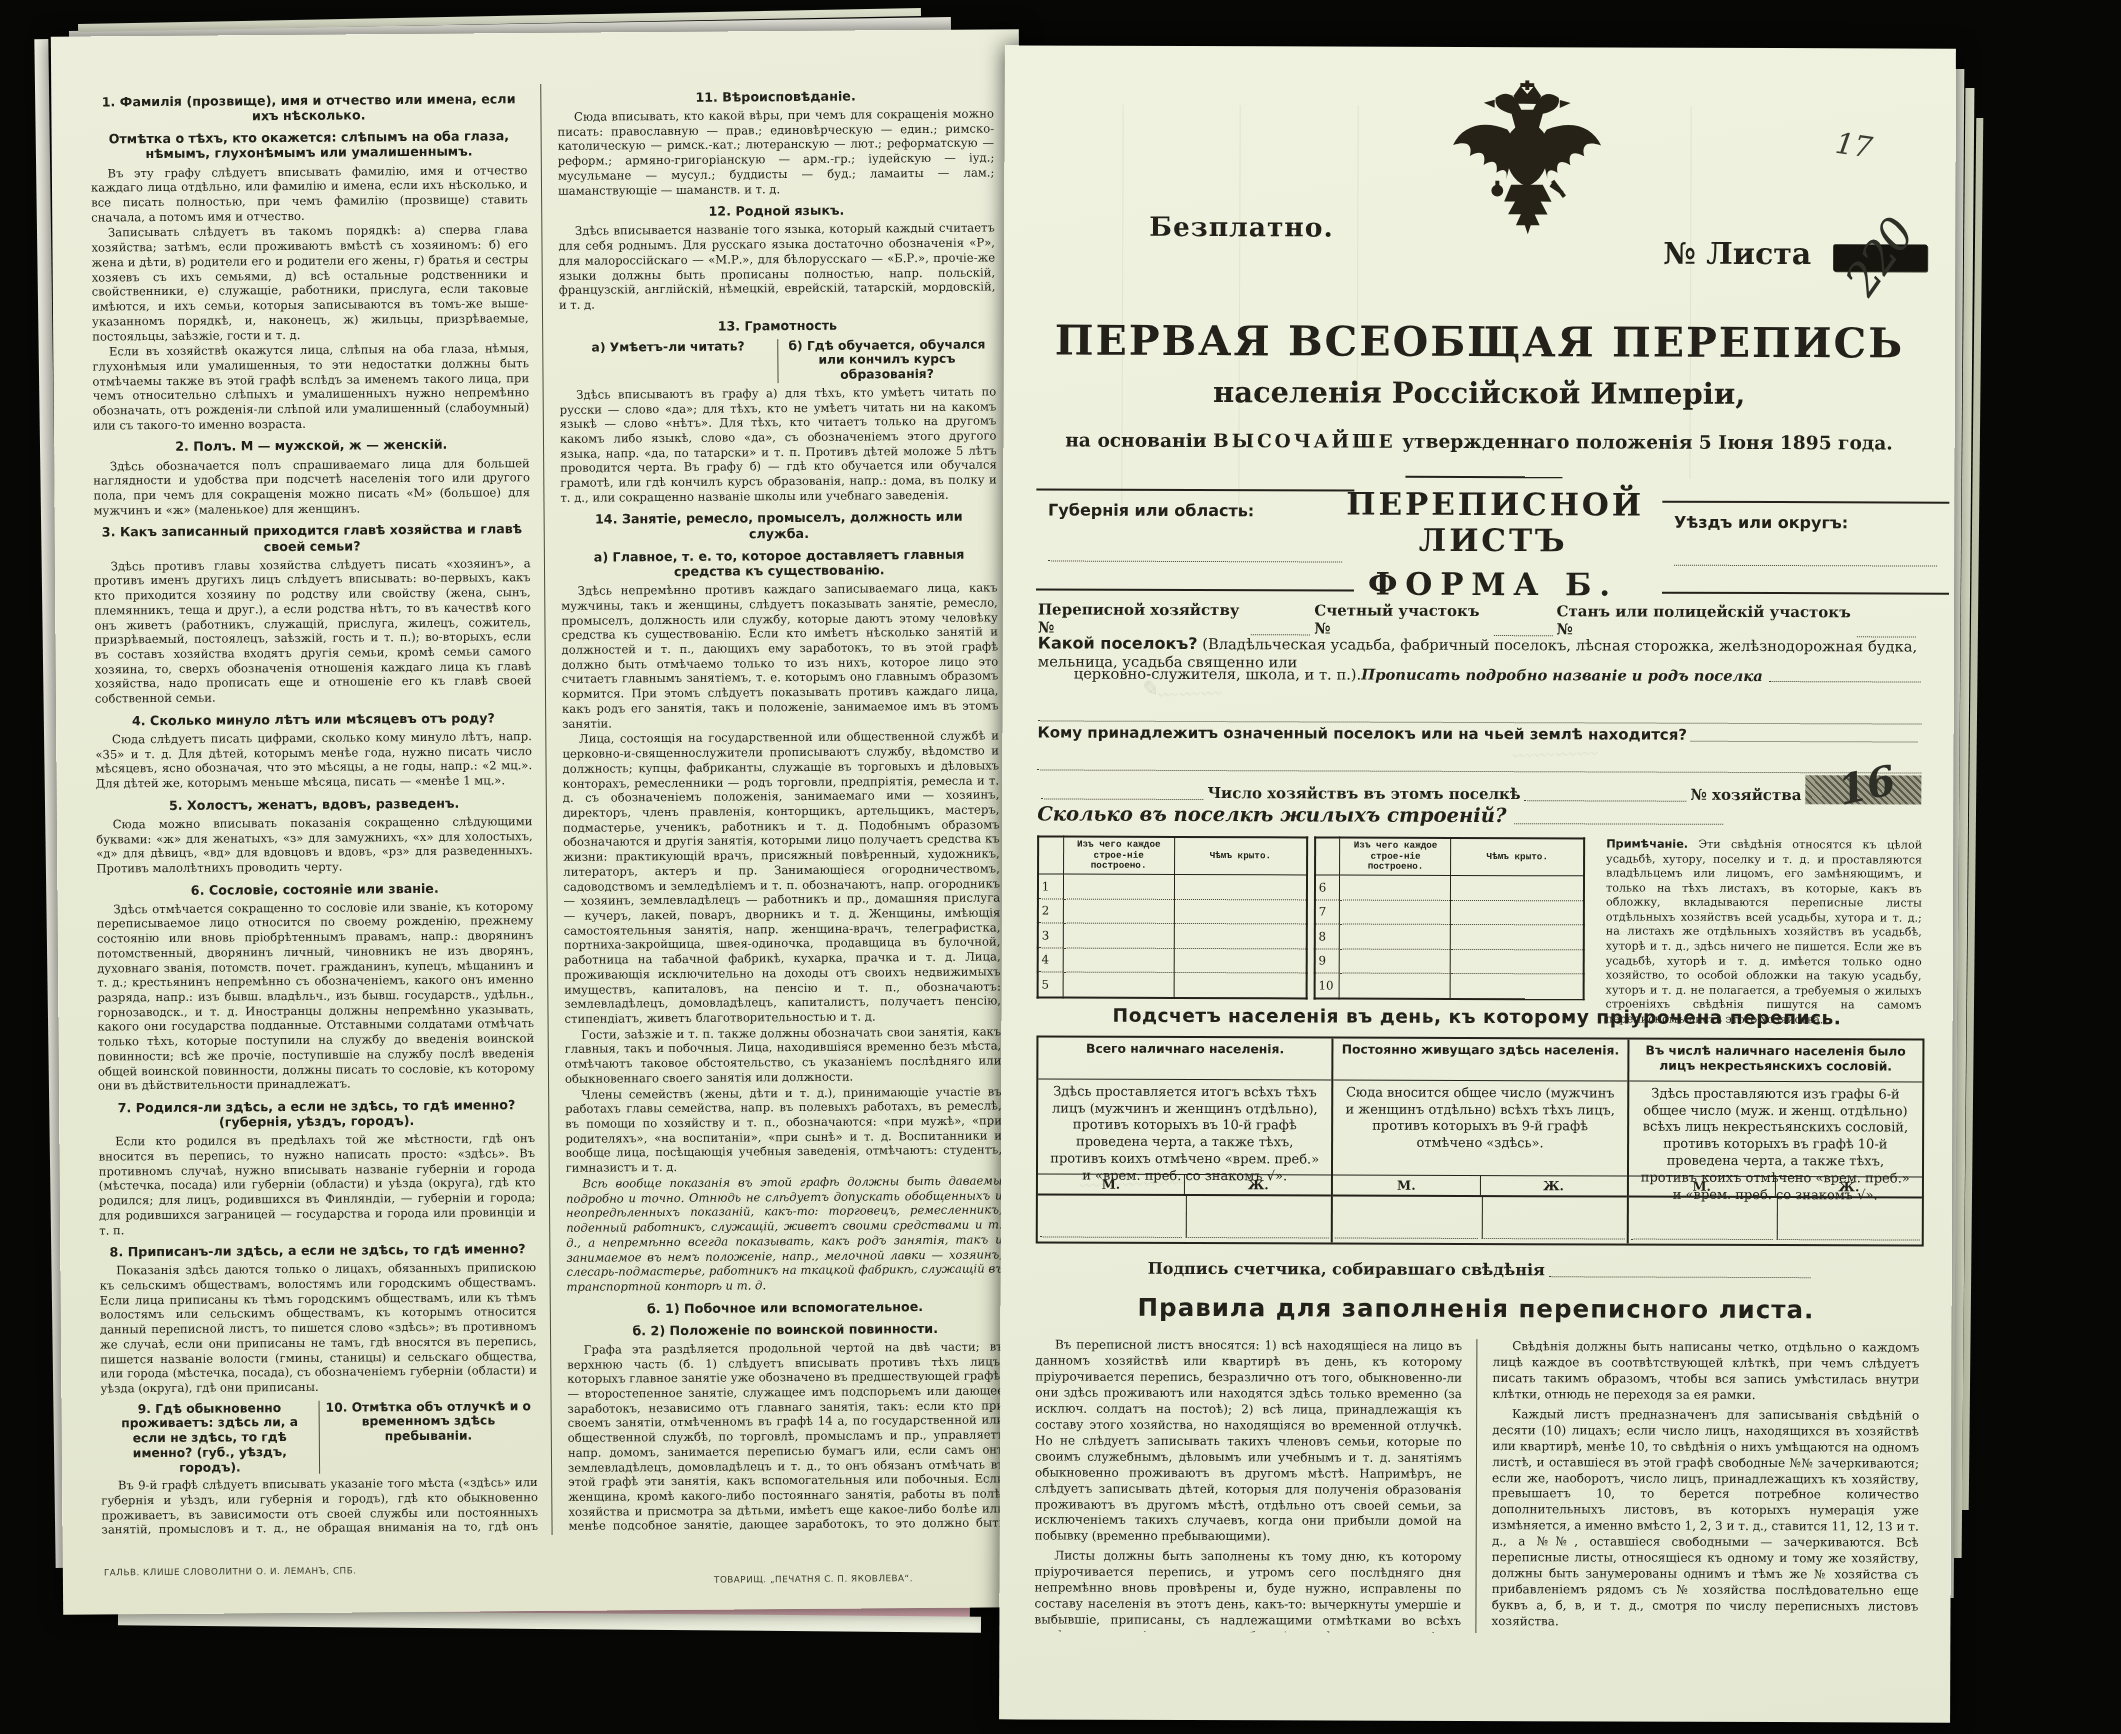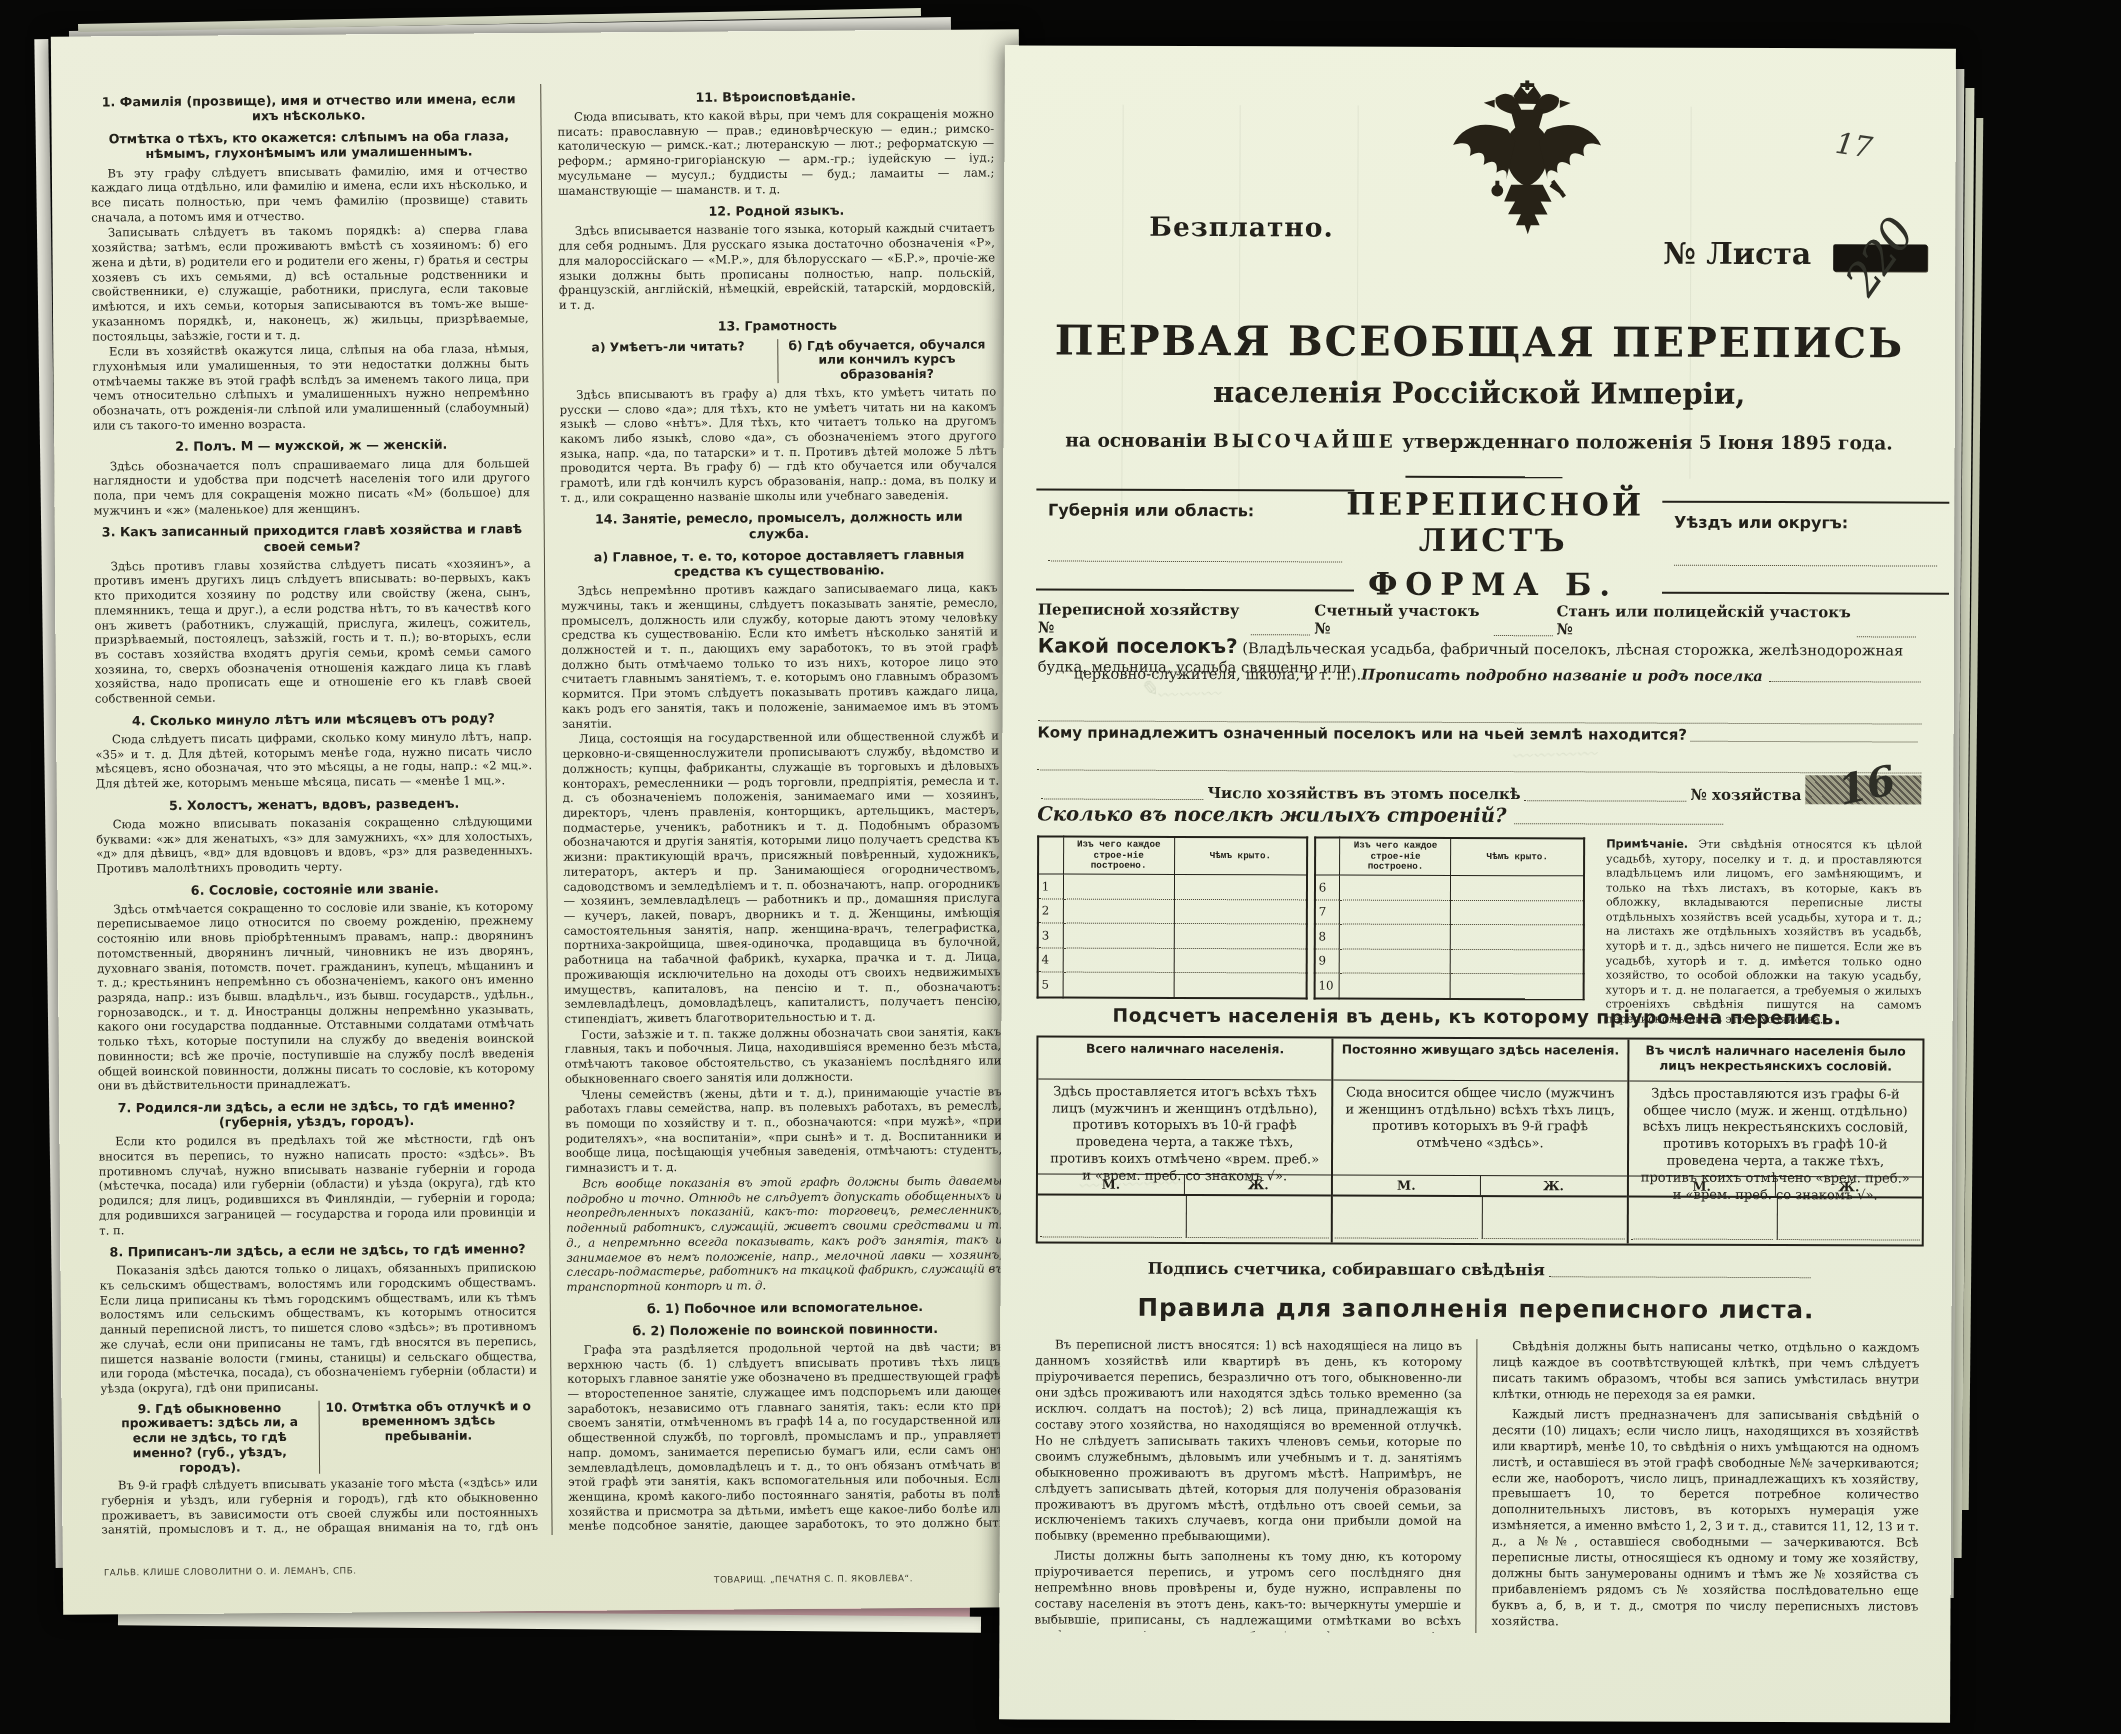--- a/index.html
+++ b/index.html
@@ -51,21 +51,21 @@
   #form-mid .ft1{font-size:31px;font-weight:bold;letter-spacing:2.9px;}
   #form-mid .ft2{font-size:31px;font-weight:bold;letter-spacing:7.8px;margin-top:7.8px;}
   #uezd-box{left:659px;top:453px;width:263px;height:73px;}
   .flabel{font-family:"DejaVu Sans",sans-serif;font-weight:bold;font-size:16px;}
   .dotted{display:block;border-bottom:1.6px dotted #45412f;height:15.7px;}
   .line{display:flex;align-items:flex-end;font-weight:bold;font-size:15px;}
   .line .dots{flex:1;border-bottom:1.6px dotted #45412f;margin:0 3.9px 2px;}
   .line .dots.min{min-width:59px;}
   #uchastok{left:35px;top:555px;width:882px;}
   #kakoy1{left:35px;top:588px;width:882px;font-size:14.7px;}
-  #kakoy1 b{font-size:20px;font-family:"DejaVu Sans",sans-serif;}
+  #kakoy1 b{font-size:16px;font-family:"DejaVu Sans",sans-serif;}
   #kakoy2{left:71px;top:619px;width:847px;font-size:14.7px;display:flex;align-items:flex-end;}
   #kakoy2 .instr{font-style:italic;font-weight:bold;}
   #kakoy2 .dots{flex:1;border-bottom:1.6px dotted #45412f;margin:0 0 2px 5.9px;}
   #dotsA{left:35px;top:659px;width:884px;}
   #komu{left:35px;top:678px;width:884px;}
   #dotsB{left:35px;top:708px;width:884px;}
   #chislo{left:35px;top:727px;width:884px;}
   #stamp{position:relative;width:116px;height:29px;margin-left:3.9px;
      background:repeating-linear-gradient(45deg,#9a9a82 0 2.9px,#565448 2.9px 4.9px);opacity:.95;}
   #hh16{position:absolute;left:33px;top:-13.7px;font-size:41px;font-style:italic;color:#24251e;transform:rotate(-12deg);}

